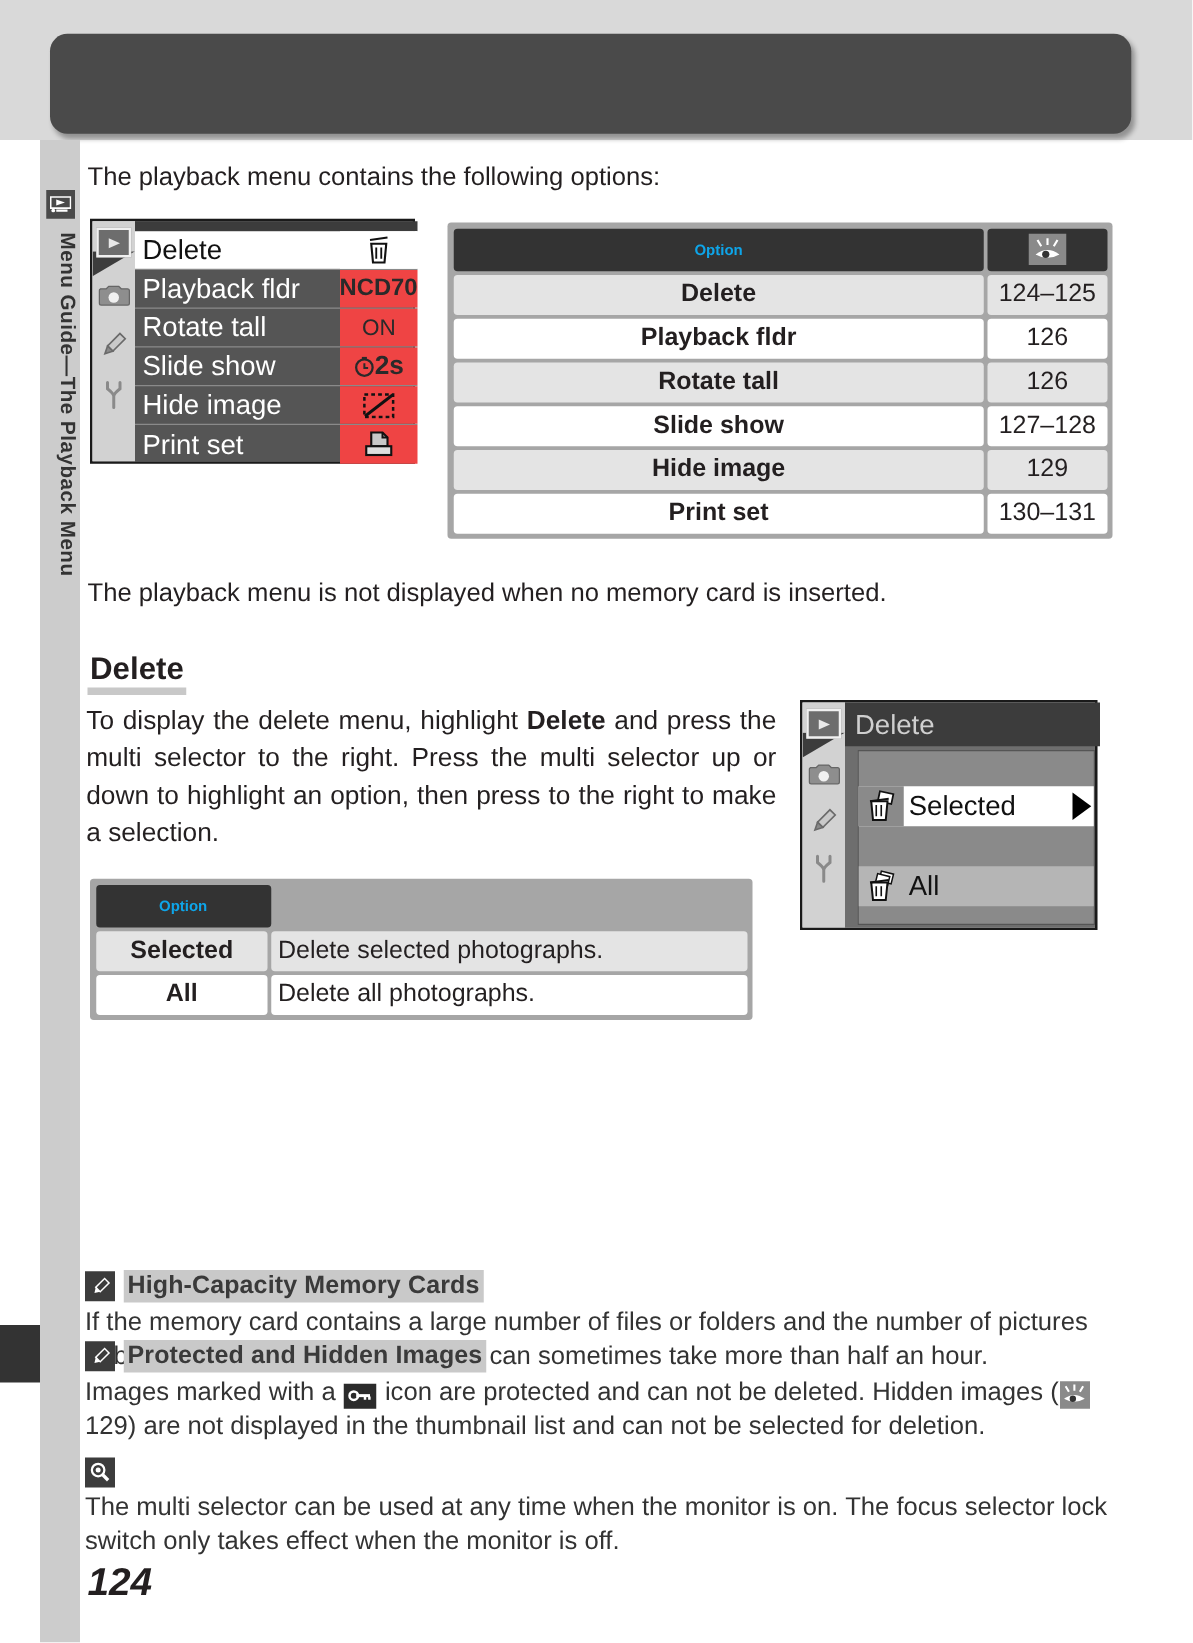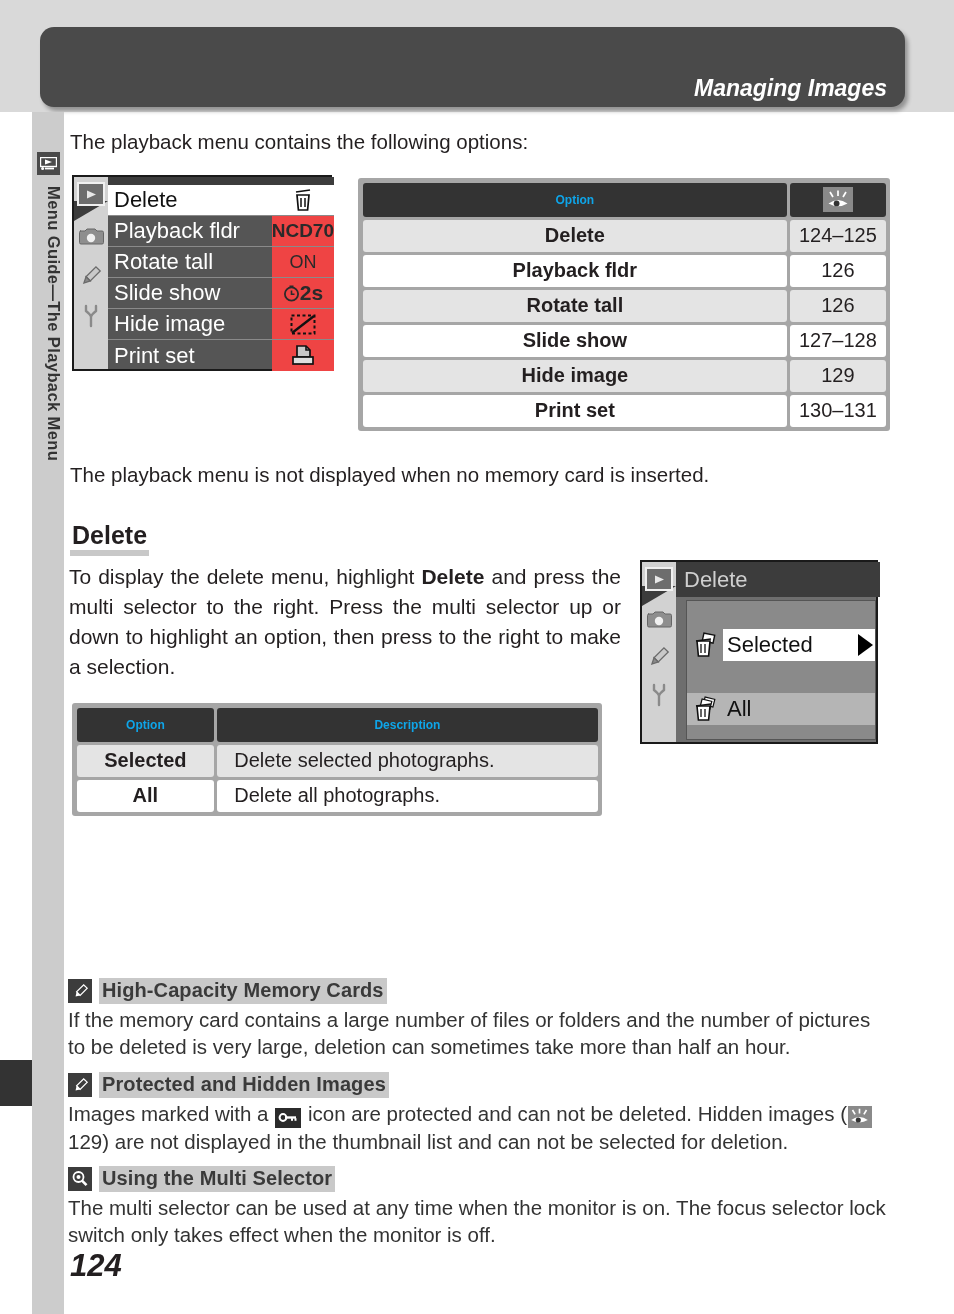--- a/index.html
+++ b/index.html
@@ -267,21 +267,21 @@
   .tbl-head .tbl-cell {
     background: #333333;
     color: #0ea5e9;
     font-weight: bold;
     font-size: 12px;
     height: 34px;
     text-align: right;
   }
   .tbl-cell.shade { background: #e4e4e4; }
   .tbl-cell.bold  { font-weight: bold; }
-  .tbl-cell.left  { justify-content: flex-start; padding-left: 17px; }
+  .tbl-cell.left  { justify-content: flex-start; padding-left: 5px; }
 
   
   #options-table { left: 358px; top: 178px; width: 532px; }
   #options-table .c-opt  { width: 428px; }
   #options-table .c-page { width: 96px; }
 
   
   #desc-table { left: 72px; top: 703px; width: 530px; }
   #desc-table .c-opt  { width: 140px; }
   #desc-table .c-desc { width: 386px; }
@@ -328,40 +328,39 @@
   }
   .inline-eye {
     display: inline-flex;
     vertical-align: -5px;
     width: 24px; height: 22px;
     background: #8a8a8a;
     align-items: center; justify-content: center;
     margin: 0 1px;
   }
 
-  #note-1 { top: 978px; }
+  #note-1 { top: 1016px; }
   #note-2 { top: 1072px; }
   #note-3 { top: 1166px; }
 
   .page-num {
     position: absolute;
     left: 70px; top: 1248px;
     font-size: 31px;
     font-style: italic;
     font-weight: bold;
     color: #231f20;
   }
 </style>
 </head>
 <body>
 
 <div class="top-band"></div>
 
 <div class="header">
-  <div class="header-sub">Managing Images</div>
 </div>
 
 <div class="side-strip"></div>
 <div class="side-icon">
   <svg width="17" height="13" viewBox="0 0 17 13">
     <rect x="0.5" y="0.5" width="16" height="9" fill="none" stroke="#fff" stroke-width="1.4"></rect>
     <polygon points="5,2.6 12,5 5,7.4" fill="#fff"></polygon>
     <circle cx="2.6" cy="11.4" r="1.5" fill="#fff"></circle>
     <rect x="5" y="10.6" width="9" height="1.8" fill="#fff"></rect>
   </svg>
@@ -559,21 +558,20 @@
         </svg>
       </div>
       <div class="del-txt">All</div>
     </div>
   </div>
 </div>
 
 <div class="tbl" id="desc-table">
   <div class="tbl-row tbl-head">
     <div class="tbl-cell c-opt">Option</div>
-    <div class="tbl-cell c-desc">Description</div>
   </div>
   <div class="tbl-row">
     <div class="tbl-cell c-opt shade bold">Selected</div>
     <div class="tbl-cell c-desc shade left">Delete selected photographs.</div>
   </div>
   <div class="tbl-row">
     <div class="tbl-cell c-opt bold">All</div>
     <div class="tbl-cell c-desc left">Delete all photographs.</div>
   </div>
 </div>
@@ -623,18 +621,17 @@
 
 <div class="note" id="note-3">
   <div class="note-head">
     <div class="note-ico">
       <svg width="18" height="18" viewBox="0 0 18 18">
         <circle cx="7.5" cy="7" r="5" fill="none" stroke="#fff" stroke-width="1.8"></circle>
         <circle cx="7.5" cy="7" r="2" fill="#fff"></circle>
         <line x1="11" y1="10.6" x2="15.5" y2="15.2" stroke="#fff" stroke-width="2.6"></line>
       </svg>
     </div>
-    <div class="note-title">Using the Multi Selector</div>
   </div>
   <div class="note-body">The multi selector can be used at any time when the monitor is on.  The focus selector lock switch only takes effect when the monitor is off.</div>
 </div>
 
 <div class="page-num">124</div>
 
 </body></html>

